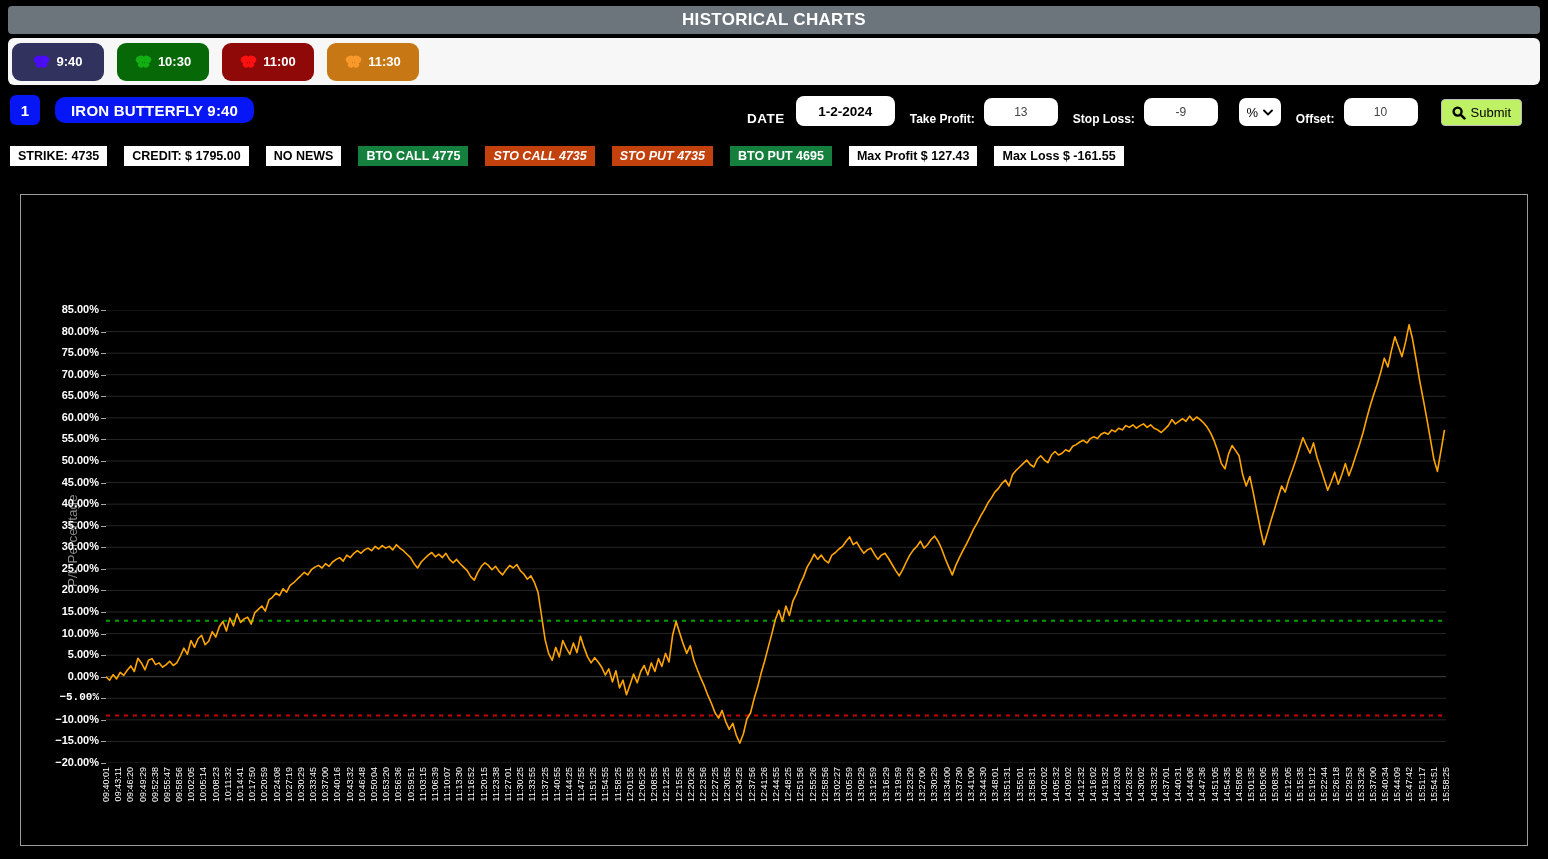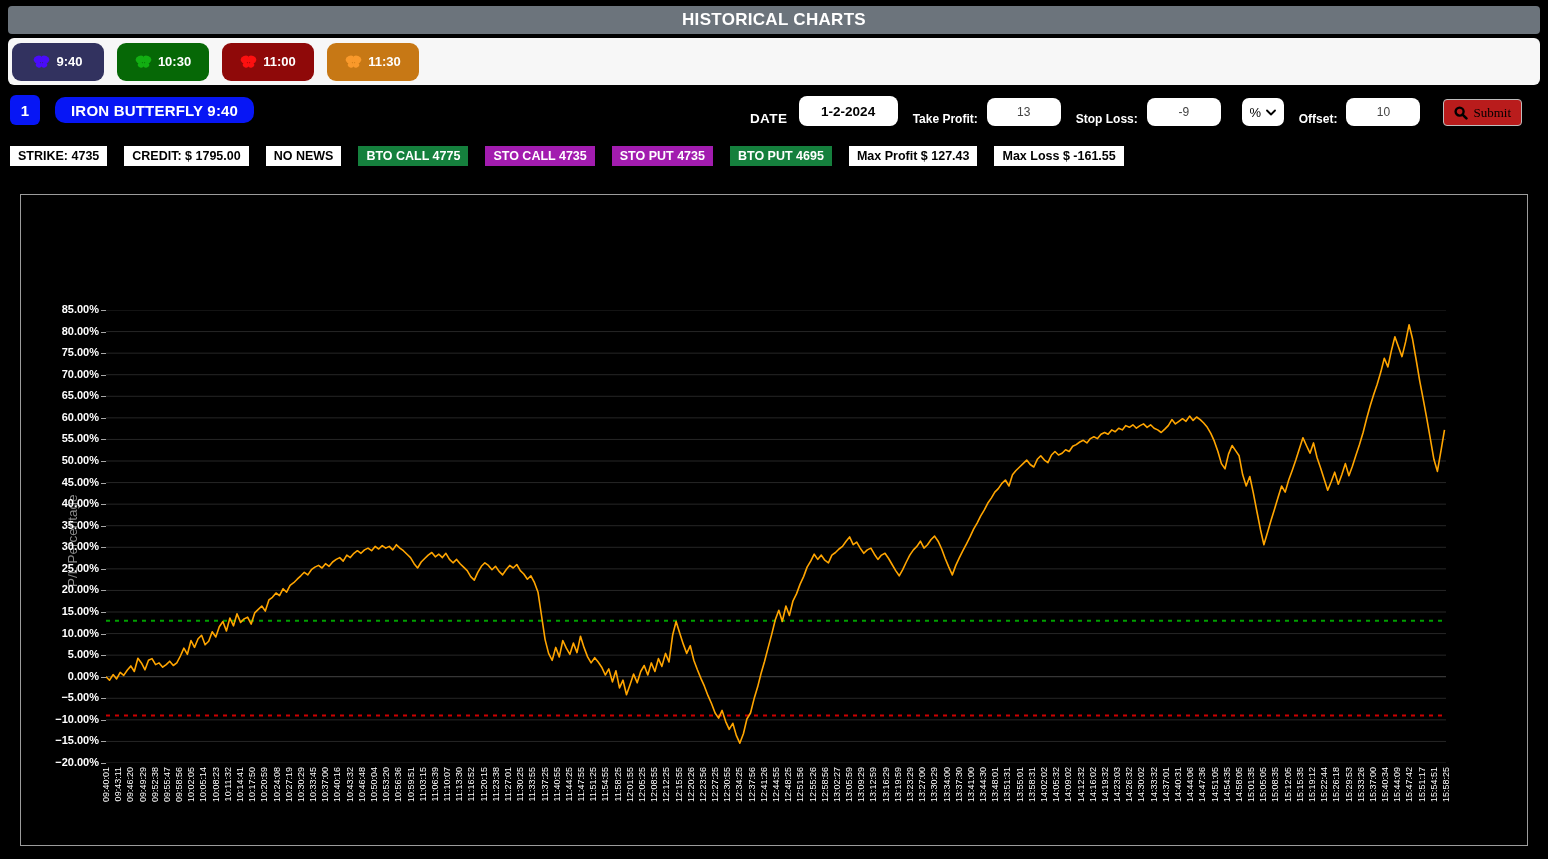--- a/index.html
+++ b/index.html
@@ -23,28 +23,28 @@
 
   .controls-right{position:absolute;top:98px;right:26px;height:28px;display:flex;align-items:flex-end;gap:9px;}
   .ctl-label{color:#fff;font-weight:bold;font-size:12px;white-space:nowrap;margin-left:6px;}
   .ctl-label.date{font-size:13.5px;letter-spacing:.5px;margin-right:2px;}
   .ctl-input{height:26px;border:none;border-radius:8px;background:#fff;text-align:center;
     font-family:"Liberation Sans",sans-serif;font-size:12px;color:#444;outline:none;}
   .ctl-input.date{width:95px;height:28px;font-weight:bold;font-size:13.5px;color:#000;}
   .ctl-input.small{width:70px;}
   .unit-select{width:42px;height:28px;background:#fff;border-radius:7px;display:flex;align-items:center;
     justify-content:center;gap:5px;font-size:13px;color:#000;cursor:pointer;}
-  .submit-btn{height:27px;padding:0 10px;background:#b91c1c;border:1px solid #bdbdbd;border-radius:4px;
-    font-family:Liberation Serif, serif;font-size:13px;color:#000;display:flex;align-items:center;gap:5px;cursor:pointer;margin-left:14px;}
+  .submit-btn{height:27px;padding:0 10px;background:#bef264;border:1px solid #bdbdbd;border-radius:4px;
+    font-family:Liberation Sans, sans-serif;font-size:13px;color:#000;display:flex;align-items:center;gap:5px;cursor:pointer;margin-left:14px;}
 
   .badges{position:absolute;left:10px;top:146px;display:flex;gap:17px;}
   .badge{height:16px;padding:2px 8px;border-radius:0;background:#fff;color:#000;font-weight:bold;
     font-size:12.5px;display:flex;align-items:center;white-space:nowrap;}
   .badge.green{background:#15803d;color:#fff;}
-  .badge.red{background:#a21caf;color:#fff;}
+  .badge.red{background:#c2410c;color:#fff;font-style:italic;}
 
   .chart-wrap{position:absolute;left:20px;top:194px;width:1506px;height:650px;background:#000;
     border:1px solid #9c9c9c;box-sizing:content-box;}
   .plot-area{position:absolute;left:85px;top:115px;width:1340px;height:453px;}
   .plot-area svg{position:absolute;left:0;top:0;}
   .ytick-label{position:absolute;left:0;width:78px;text-align:right;color:#fff;font-size:11px;font-weight:bold;}
   .ytick-mark{position:absolute;left:80px;width:5px;height:1px;background:#a8a8a8;}
   .xtick-label{position:absolute;color:#fff;font-size:9px;line-height:10px;writing-mode:vertical-rl;
     transform:rotate(180deg);letter-spacing:0;}
   .yaxis-title{position:absolute;left:0;top:0;color:#8a8a8a;font-size:13.5px;
@@ -206,21 +206,21 @@
     <div class="ytick-label" style="top: 388.429px;">20.00%</div>
     <div class="ytick-mark" style="top: 395.429px;"></div>
     <div class="ytick-label" style="top: 410px;">15.00%</div>
     <div class="ytick-mark" style="top: 417px;"></div>
     <div class="ytick-label" style="top: 431.571px;">10.00%</div>
     <div class="ytick-mark" style="top: 438.571px;"></div>
     <div class="ytick-label" style="top: 453.143px;">5.00%</div>
     <div class="ytick-mark" style="top: 460.143px;"></div>
     <div class="ytick-label" style="top: 474.714px;">0.00%</div>
     <div class="ytick-mark" style="top: 481.714px;"></div>
-    <div class="ytick-label" style="top: 496.286px;">−5.00%</div>
+    <div class="ytick-label" style="top: 496.286px; font-family: Liberation Mono, monospace;">−5.00%</div>
     <div class="ytick-mark" style="top: 503.286px;"></div>
     <div class="ytick-label" style="top: 517.857px;">−10.00%</div>
     <div class="ytick-mark" style="top: 524.857px;"></div>
     <div class="ytick-label" style="top: 539.429px;">−15.00%</div>
     <div class="ytick-mark" style="top: 546.429px;"></div>
     <div class="ytick-label" style="top: 561px;">−20.00%</div>
     <div class="ytick-mark" style="top: 568px;"></div>
     <div class="xtick-label" style="left: 80px; top: 572px;">09:40:01</div>
     <div class="xtick-label" style="left: 92.1818px; top: 572px;">09:43:11</div>
     <div class="xtick-label" style="left: 104.364px; top: 572px;">09:46:20</div>

